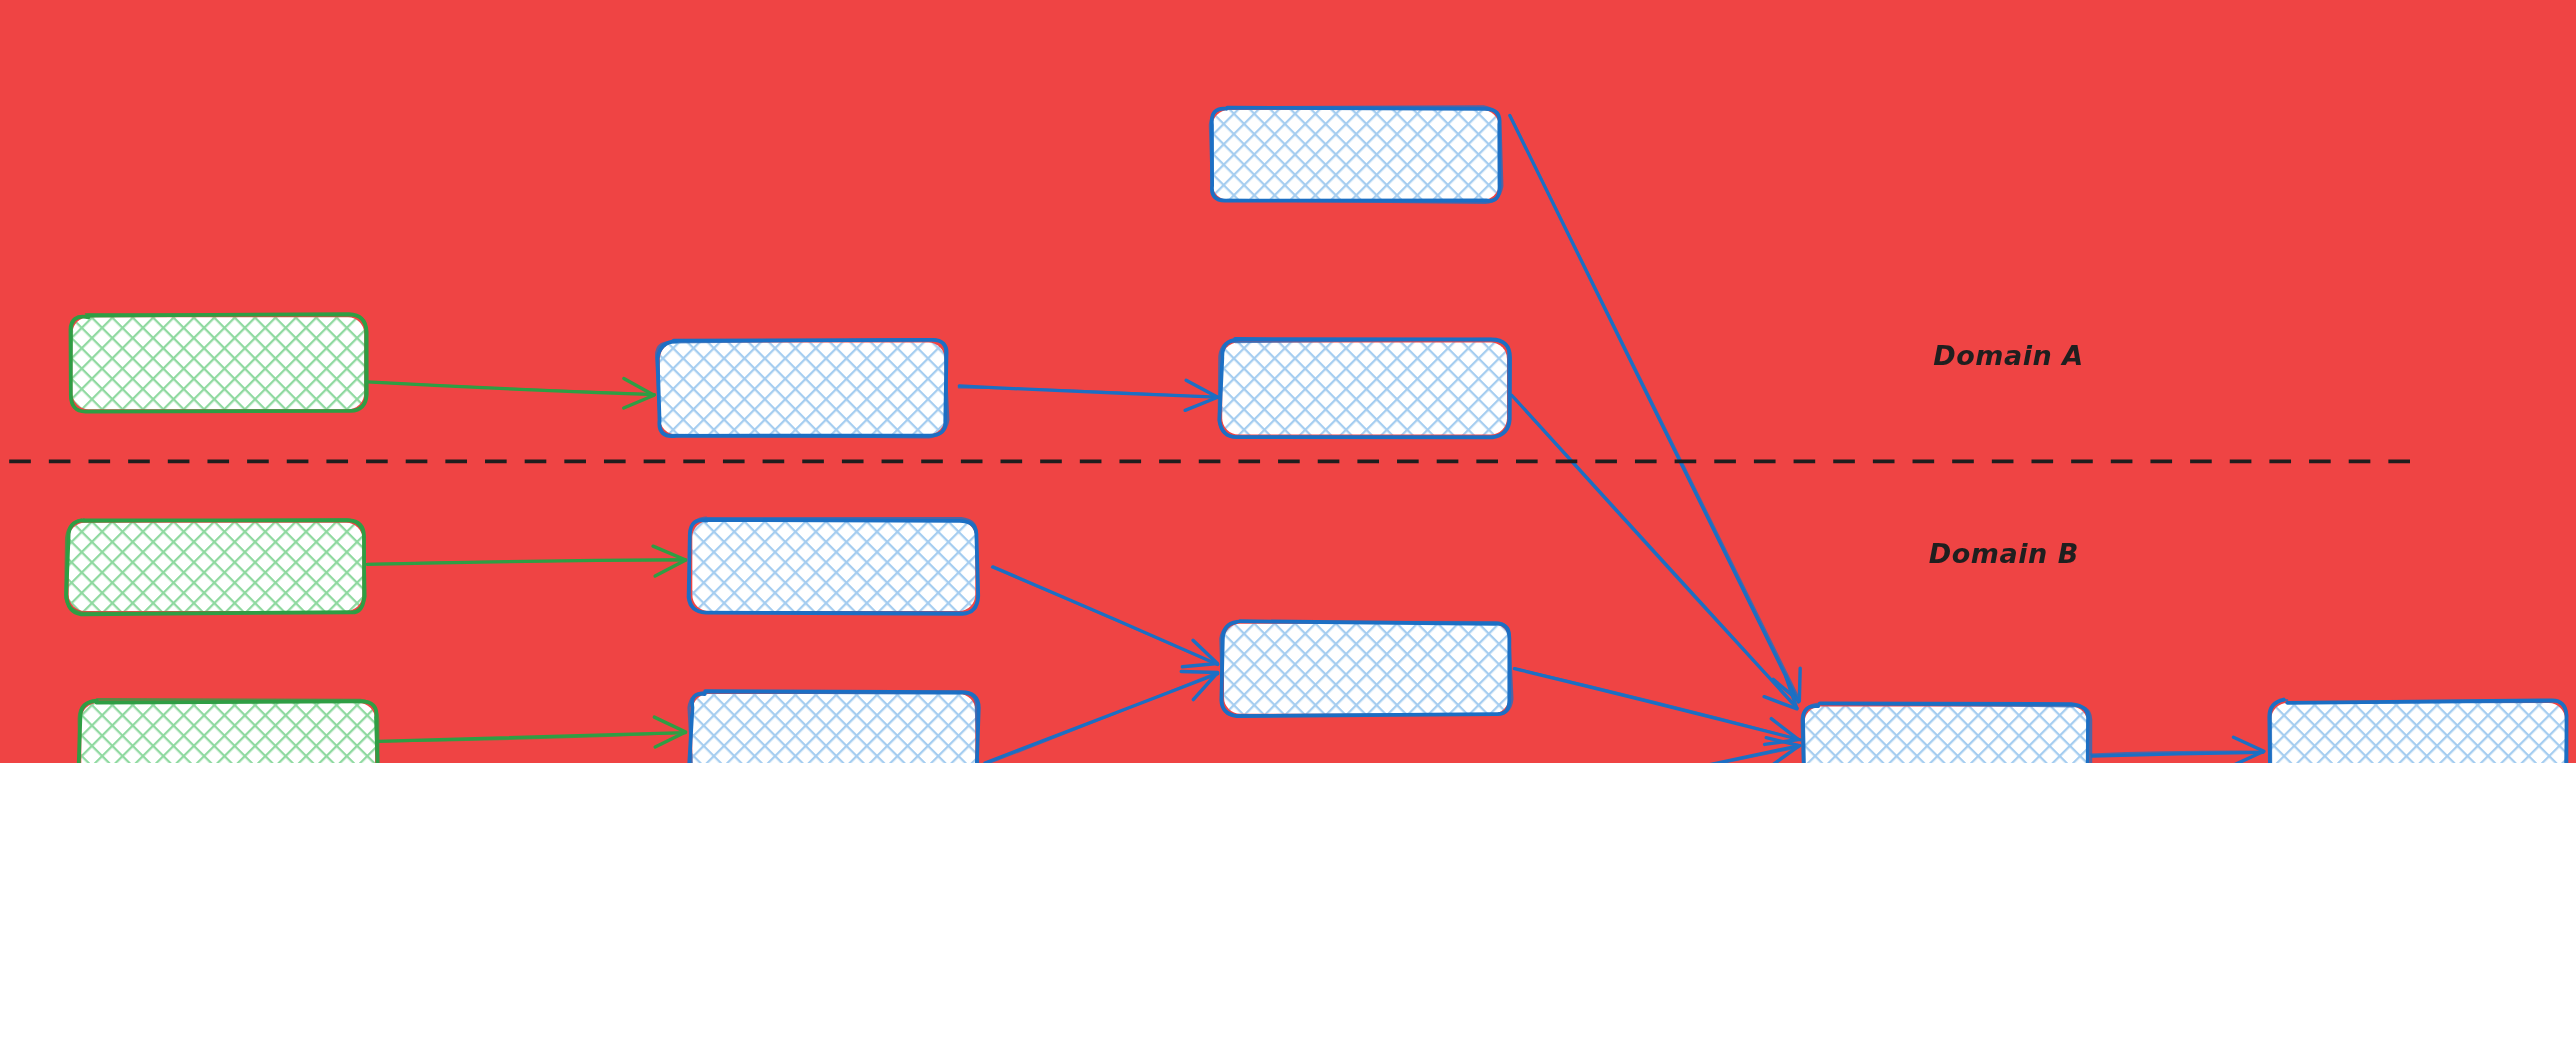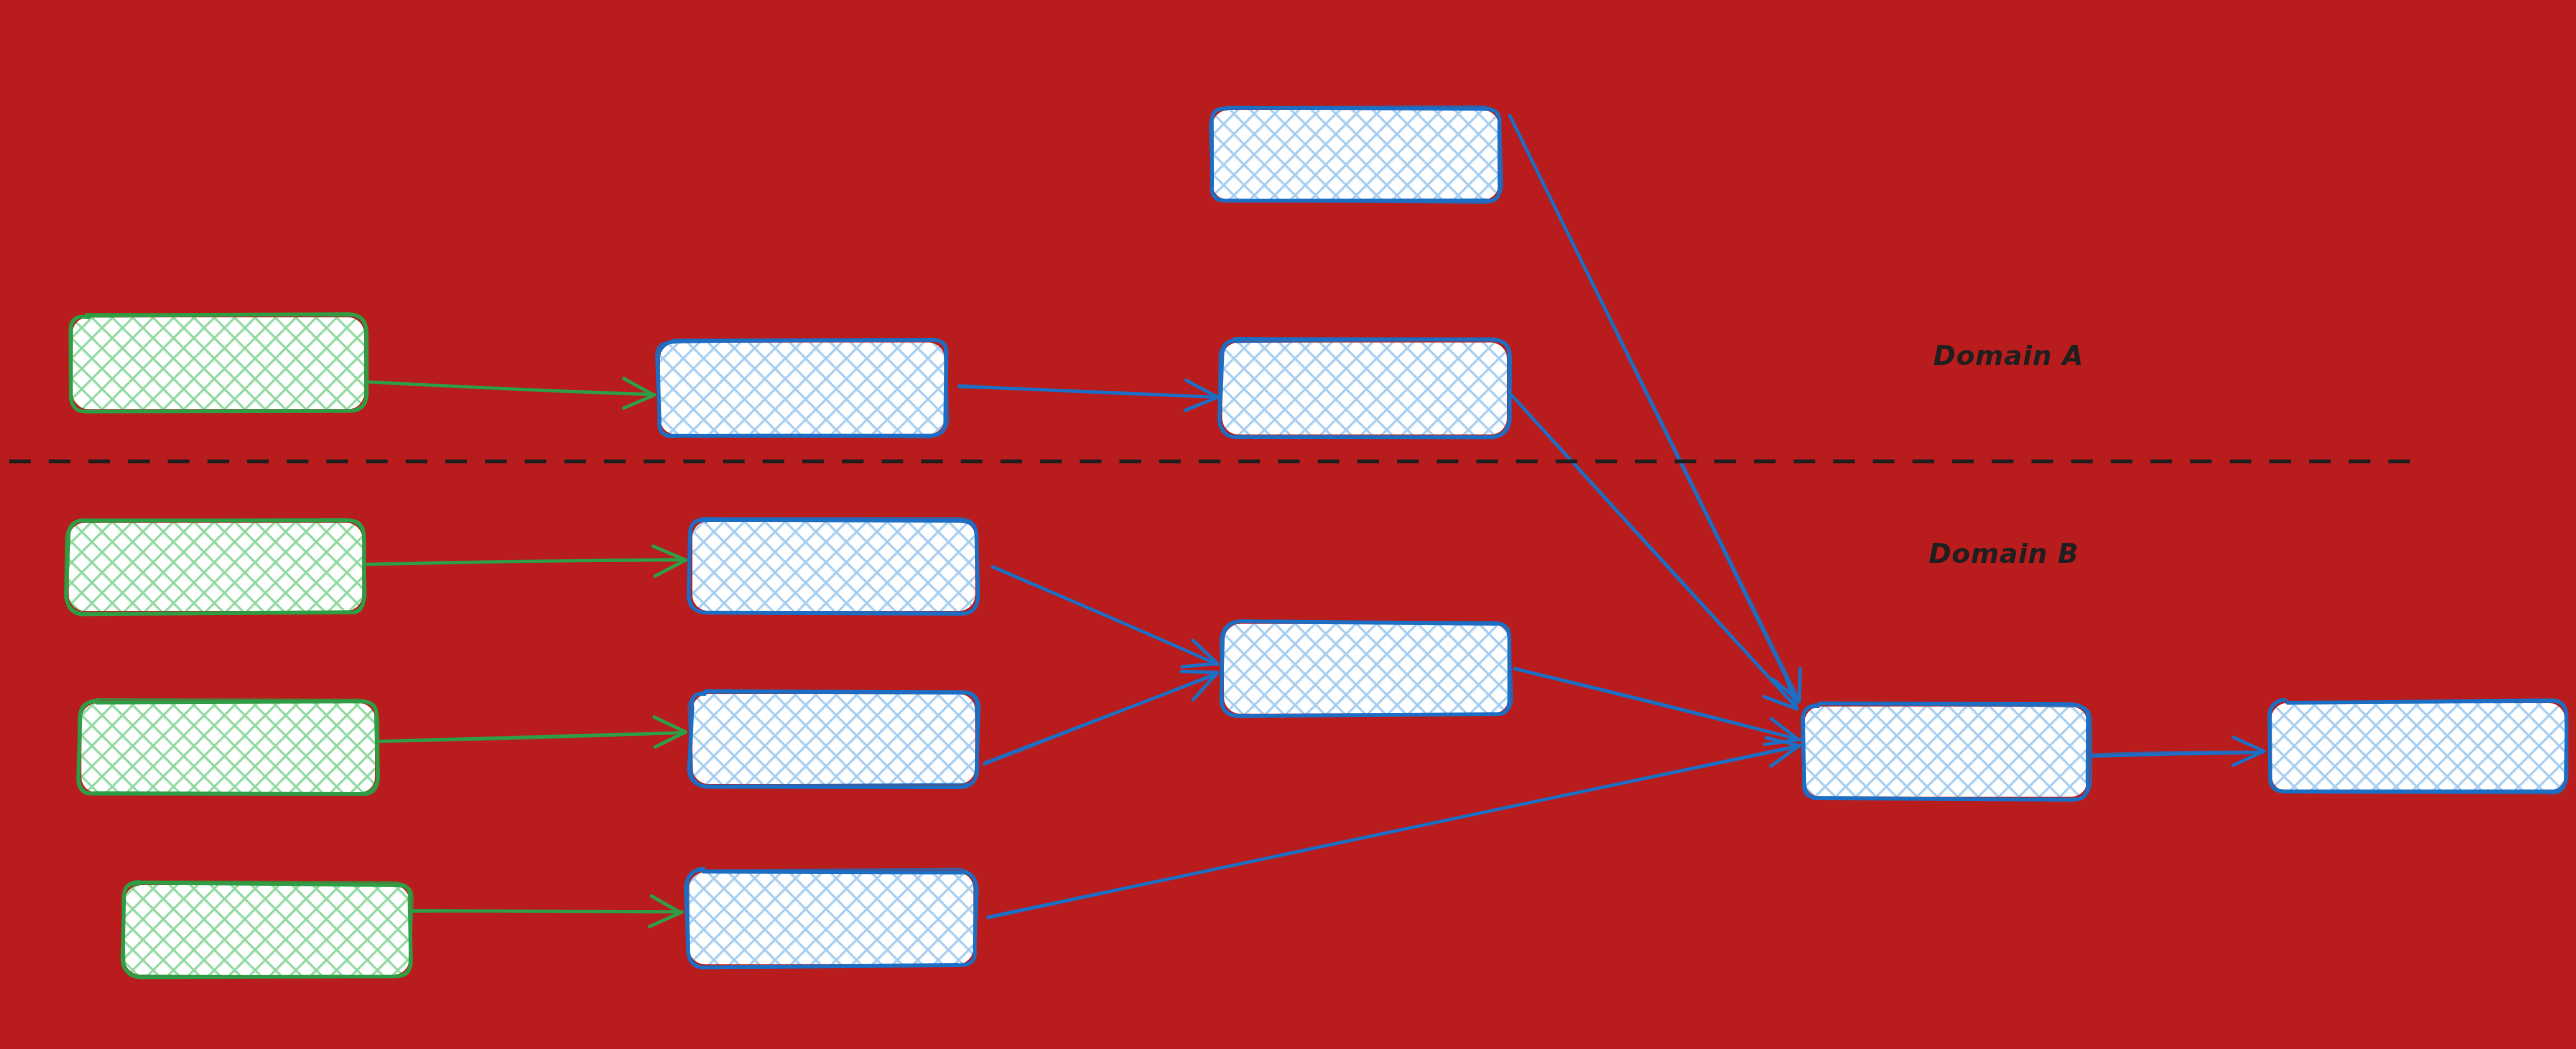--- a/index.html
+++ b/index.html
@@ -7,22 +7,22 @@
     margin: 0;
     padding: 0;
     background: #ffffff;
   }
   body {
     font-family: "DejaVu Sans", sans-serif;
   }
   #canvas-wrap {
     position: relative;
     width: 2576px;
-    height: 1049px;
-    background: #b91c1c;
+    height: 763px;
+    background: #ef4444;
     overflow: hidden;
   }
   #diagram-svg {
     position: absolute;
     top: 0;
     left: 0;
     width: 2576px;
     height: 1049px;
     display: block;
   }

